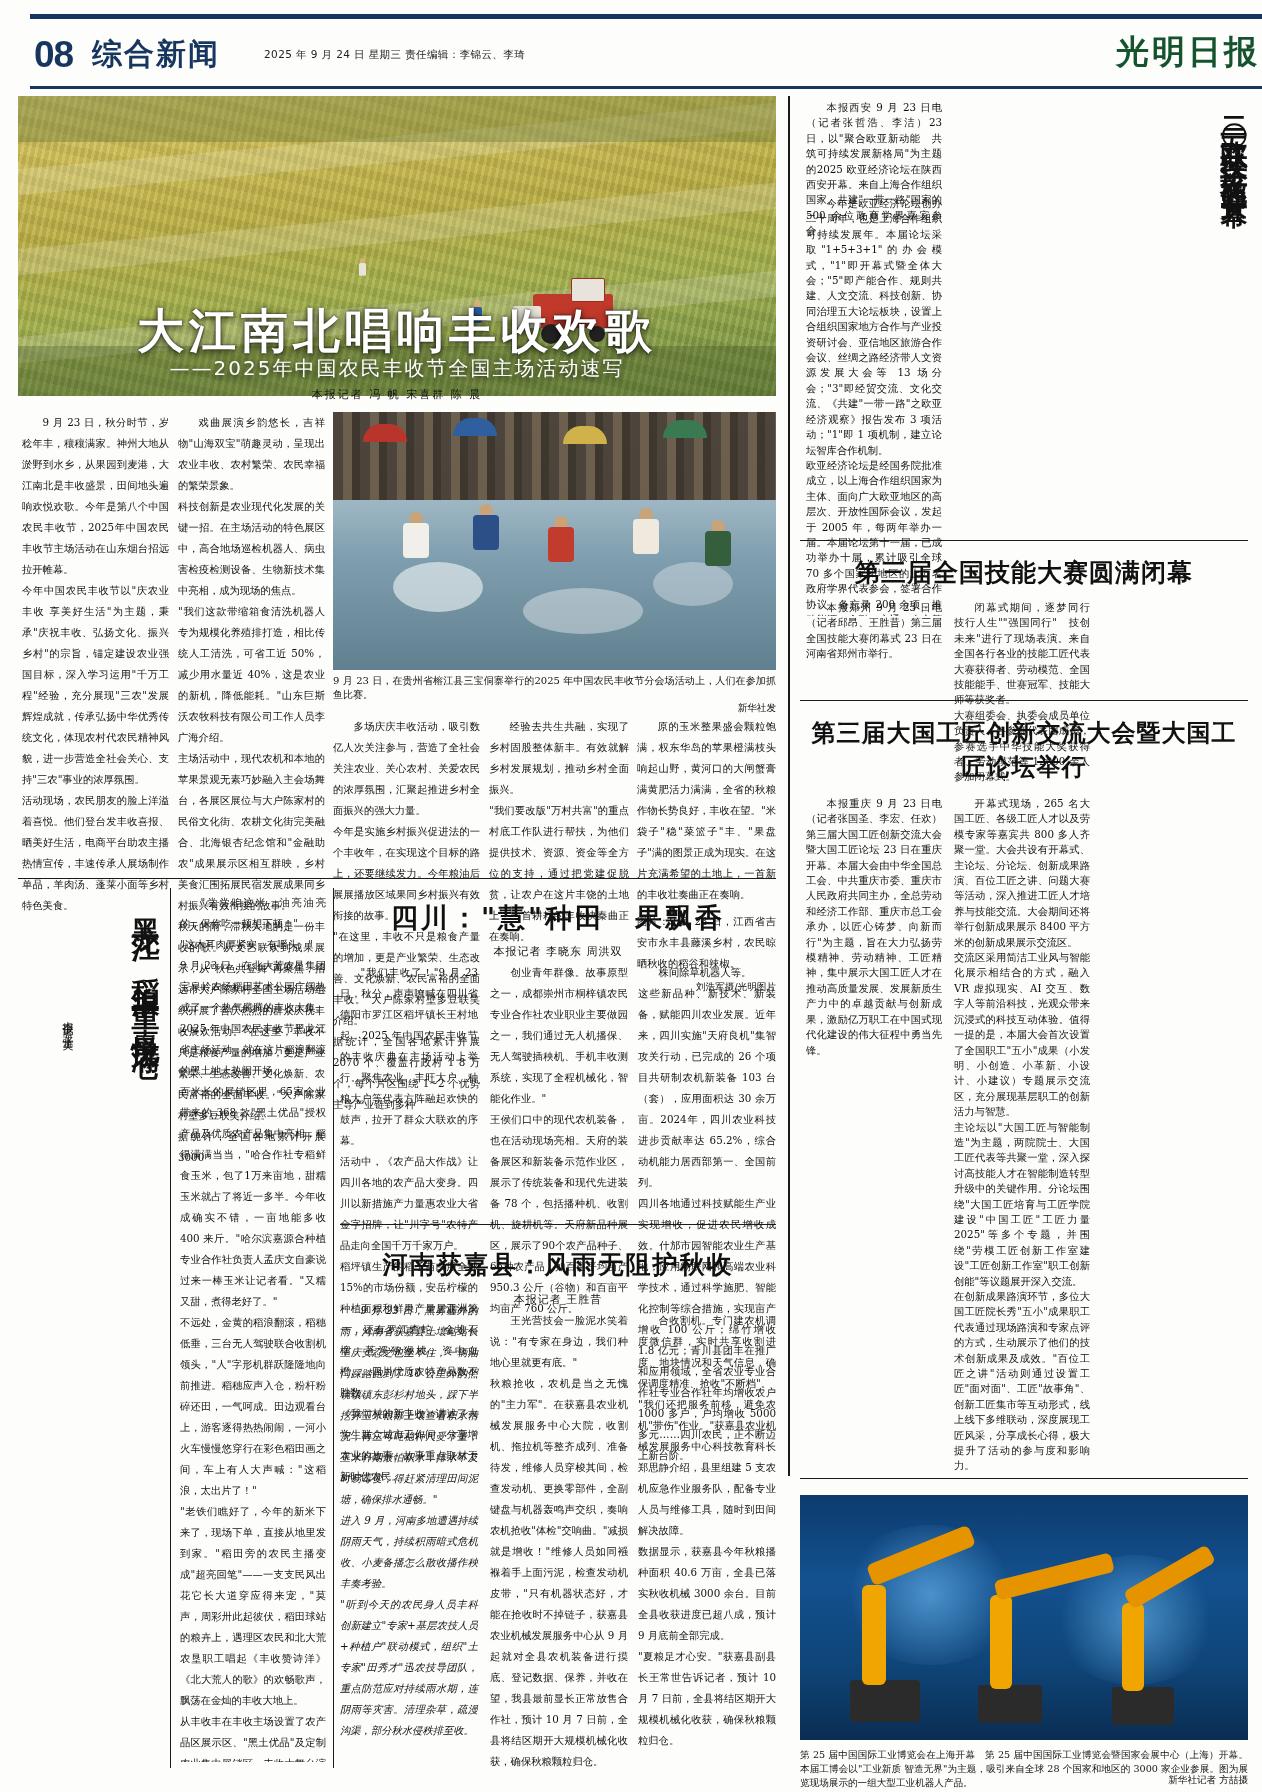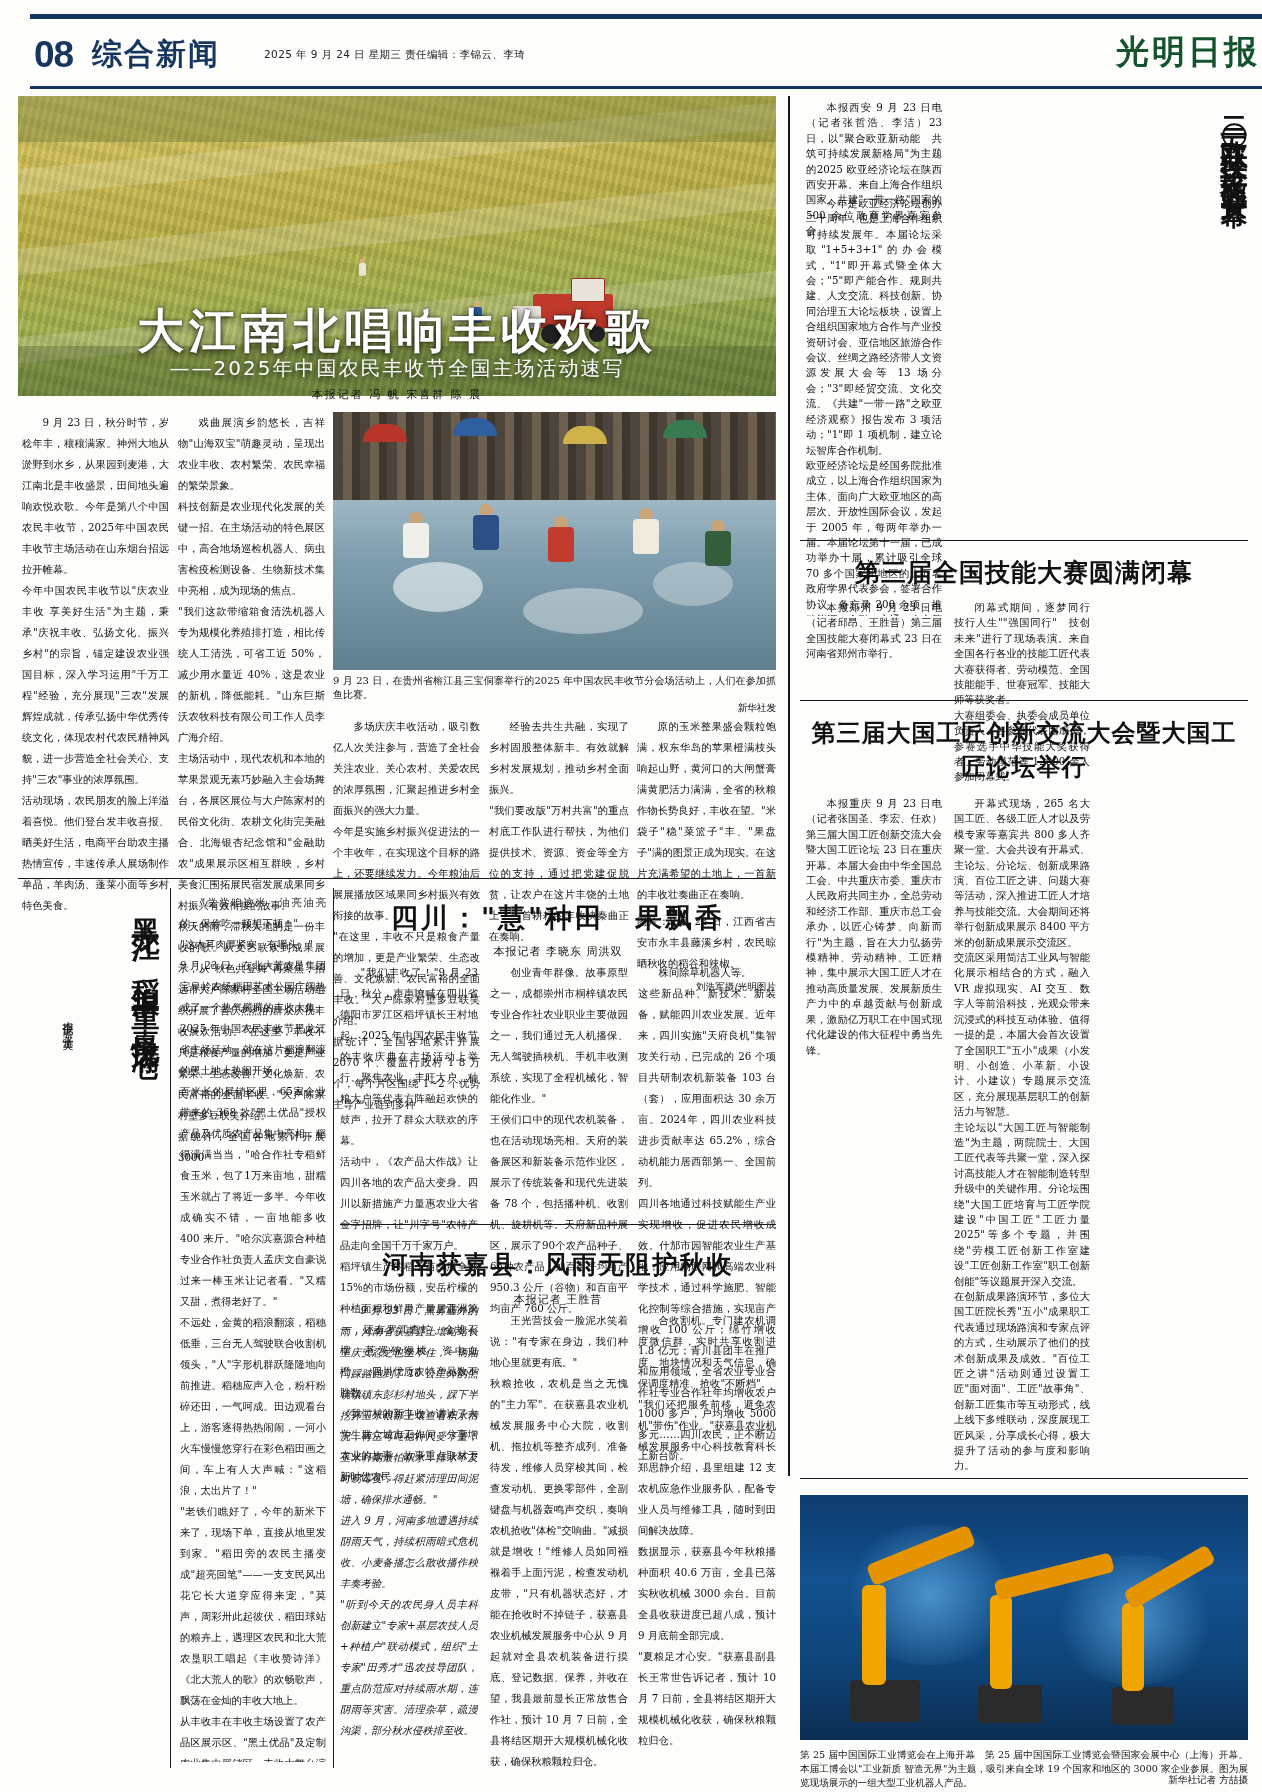--- a/index.html
+++ b/index.html
@@ -348,21 +348,21 @@
       <p style="white-space:pre-line;">9 月 23 日，黑雾霾外的雨，河南省获嘉县土壤站站长王庆安忍之也坐不住，一辆油门踩踏跑到了 10 公里外的照镜镇镇东彭杉村地头，踩下半挖开玉米根部上壤查看积水情况，再三可吨稳种尺受下量；玉米杆期最怕积水，排水不及时易霉变，得赶紧清理田间泥塘，确保排水通畅。"
 进入 9 月，河南多地遭遇持续阴雨天气，持续积雨暗式危机收、小麦备播怎么散收播作秧丰奏考验。
 "听到今天的农民身人员丰科创新建立"专家+基层农技人员+种植户"联动模式，组织"土专家"田秀才"迅农技导团队，重点防范应对持续雨水期，连阴雨等灾害。清理杂草，疏漫沟渠，部分秋水侵秩排至收。</p>
     </div>
   <div class="col-text" style="position:absolute;left:490px;top:1310px;width:138px;">
       <p style="white-space:pre-line;">王光营技会一脸泥水笑着说："有专家在身边，我们种地心里就更有底。"
 秋粮抢收，农机是当之无愧的"主力军"。在获嘉县农业机械发展服务中心大院，收割机、拖拉机等整齐成列、准备待发，维修人员穿梭其间，检查发动机、更换零部件，全副键盘与机器轰鸣声交织，奏响农机抢收"体检"交响曲。"减损就是增收！"维修人员如同襁褓着手上面污泥，检查发动机皮带，"只有机器状态好，才能在抢收时不掉链子，获嘉县农业机械发展服务中心从 9 月起就对全县农机装备进行摸底、登记数据、保养，并收在望，我县最前显长正常放售合作社，预计 10 月 7 日前，全县将结区期开大规模机械化收获，确保秋粮颗粒归仓。</p>
     </div>
   <div class="col-text" style="position:absolute;left:638px;top:1310px;width:138px;">
       <p style="white-space:pre-line;">合收割机。专门建农机调度微信群，实时共享收割进度、地块情况和天气信息，确保调度精准、抢收"不断档"。
-"我们还把服务前移，避免农机"带伤"作业。"获嘉县农业机械发展服务中心科技教育科长郑思静介绍，县里组建 12 支农机应急作业服务队，配备专业人员与维修工具，随时到田间解决故障。
+"我们还把服务前移，避免农机"带伤"作业。"获嘉县农业机械发展服务中心科技教育科长郑思静介绍，县里组建 5 支农机应急作业服务队，配备专业人员与维修工具，随时到田间解决故障。
 数据显示，获嘉县今年秋粮播种面积 40.6 万亩，全县已落实秋收机械 3000 余台。目前全县收获进度已超八成，预计 9 月底前全部完成。
 "夏粮足才心安。"获嘉县副县长王常世告诉记者，预计 10 月 7 日前，全县将结区期开大规模机械化收获，确保秋粮颗粒归仓。</p>
     </div>
 
   <div class="rail-title-v" style="top:96px;right:10px;height:330px;">二〇二五欧亚经济论坛在西安开幕</div>
   <div class="rail-col" style="position:absolute;left:806px;top:100px;width:136px;">
     <p>本报西安 9 月 23 日电（记者张哲浩、李洁）23 日，以"聚合欧亚新动能　共筑可持续发展新格局"为主题的2025 欧亚经济论坛在陕西西安开幕。来自上海合作组织国家、共建"一带一路"国家的 500 余位政商学界嘉宾参会。</p>
   </div>
   <div class="rail-col" style="position:absolute;left:806px;top:196px;width:136px;height:420px;overflow:hidden;">
     <p style="white-space:pre-line;">今年是欧亚经济论坛创办二十周年，也是上海合作组织可持续发展年。本届论坛采取"1+5+3+1"的办会模式，"1"即开幕式暨全体大会；"5"即产能合作、规则共建、人文交流、科技创新、协同治理五大论坛板块，设置上合组织国家地方合作与产业投资研讨会、亚信地区旅游合作会议、丝绸之路经济带人文资源发展大会等 13 场分会；"3"即经贸交流、文化交流、《共建"一带一路"之欧亚经济观察》报告发布 3 项活动；"1"即 1 项机制，建立论坛智库合作机制。
@@ -405,16 +405,16 @@
     <div class="rb-base" style="left:50px;top:185px;width:70px;height:42px;"></div>
     <div class="rb-arm" style="left:62px;top:90px;width:24px;height:100px;"></div>
     <div class="rb-arm2" style="left:70px;top:70px;width:110px;height:22px;transform:rotate(-22deg);transform-origin:left center;"></div>
     <div class="rb-base" style="left:178px;top:190px;width:64px;height:38px;"></div>
     <div class="rb-arm" style="left:190px;top:100px;width:22px;height:94px;"></div>
     <div class="rb-arm2" style="left:196px;top:86px;width:120px;height:20px;transform:rotate(-14deg);transform-origin:left center;"></div>
     <div class="rb-base" style="left:312px;top:192px;width:62px;height:38px;"></div>
     <div class="rb-arm" style="left:322px;top:108px;width:22px;height:88px;"></div>
     <div class="rb-arm2" style="left:328px;top:96px;width:96px;height:20px;transform:rotate(-30deg);transform-origin:left center;"></div>
   </div>
-  <div class="smallcap" style="position:absolute;left:800px;top:1748px;width:448px;">第 25 届中国国际工业博览会在上海开幕　第 25 届中国国际工业博览会暨国家会展中心（上海）开幕。本届工博会以"工业新质 智造无界"为主题，吸引来自全球 19 个国家和地区的 3000 家企业参展。图为展览现场展示的一组大型工业机器人产品。</div>
+  <div class="smallcap" style="position:absolute;left:800px;top:1748px;width:448px;">第 25 届中国国际工业博览会在上海开幕　第 25 届中国国际工业博览会暨国家会展中心（上海）开幕。本届工博会以"工业新质 智造无界"为主题，吸引来自全球 28 个国家和地区的 3000 家企业参展。图为展览现场展示的一组大型工业机器人产品。</div>
   <div class="credit" style="position:absolute;left:800px;top:1774px;width:448px;">新华社记者  方喆摄</div>
 
 </div>
 
 </body></html>

